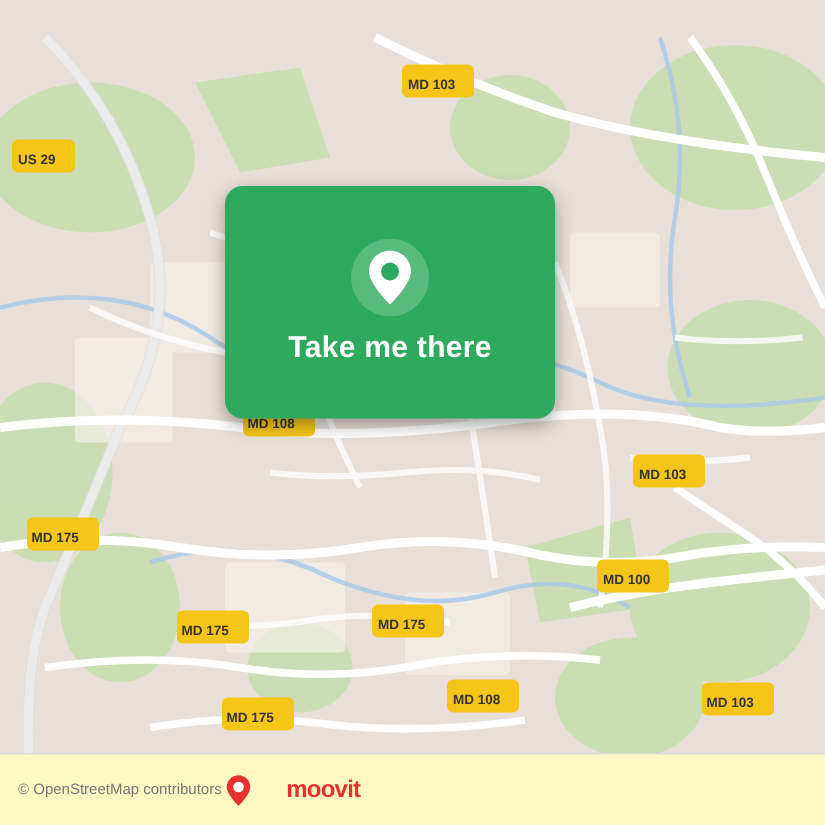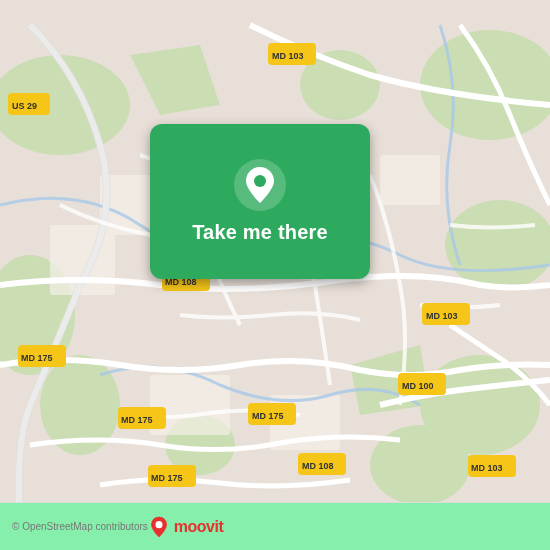--- a/index.html
+++ b/index.html
@@ -70,39 +70,39 @@
       letter-spacing: 0.2px;
     }
 
     
     #bottom-bar {
       position: absolute;
       bottom: 0;
       left: 0;
       width: 100%;
       height: 48px;
-      background: #86efac;
+      background: #fef9c3;
       display: flex;
       align-items: center;
       padding: 0 12px;
       border-top: 1px solid #ddd;
       z-index: 20;
     }
 
     #location-text {
       font-size: 13px;
       color: #222;
       font-weight: 500;
       flex: 1;
     }
 
     #moovit-logo {
       display: flex;
       align-items: center;
-      gap: 4px;
+      gap: 21px;
     }
 
     #moovit-pin {
       width: 22px;
       height: 22px;
     }
 
     #moovit-name {
       font-size: 16px;
       font-weight: 700;

